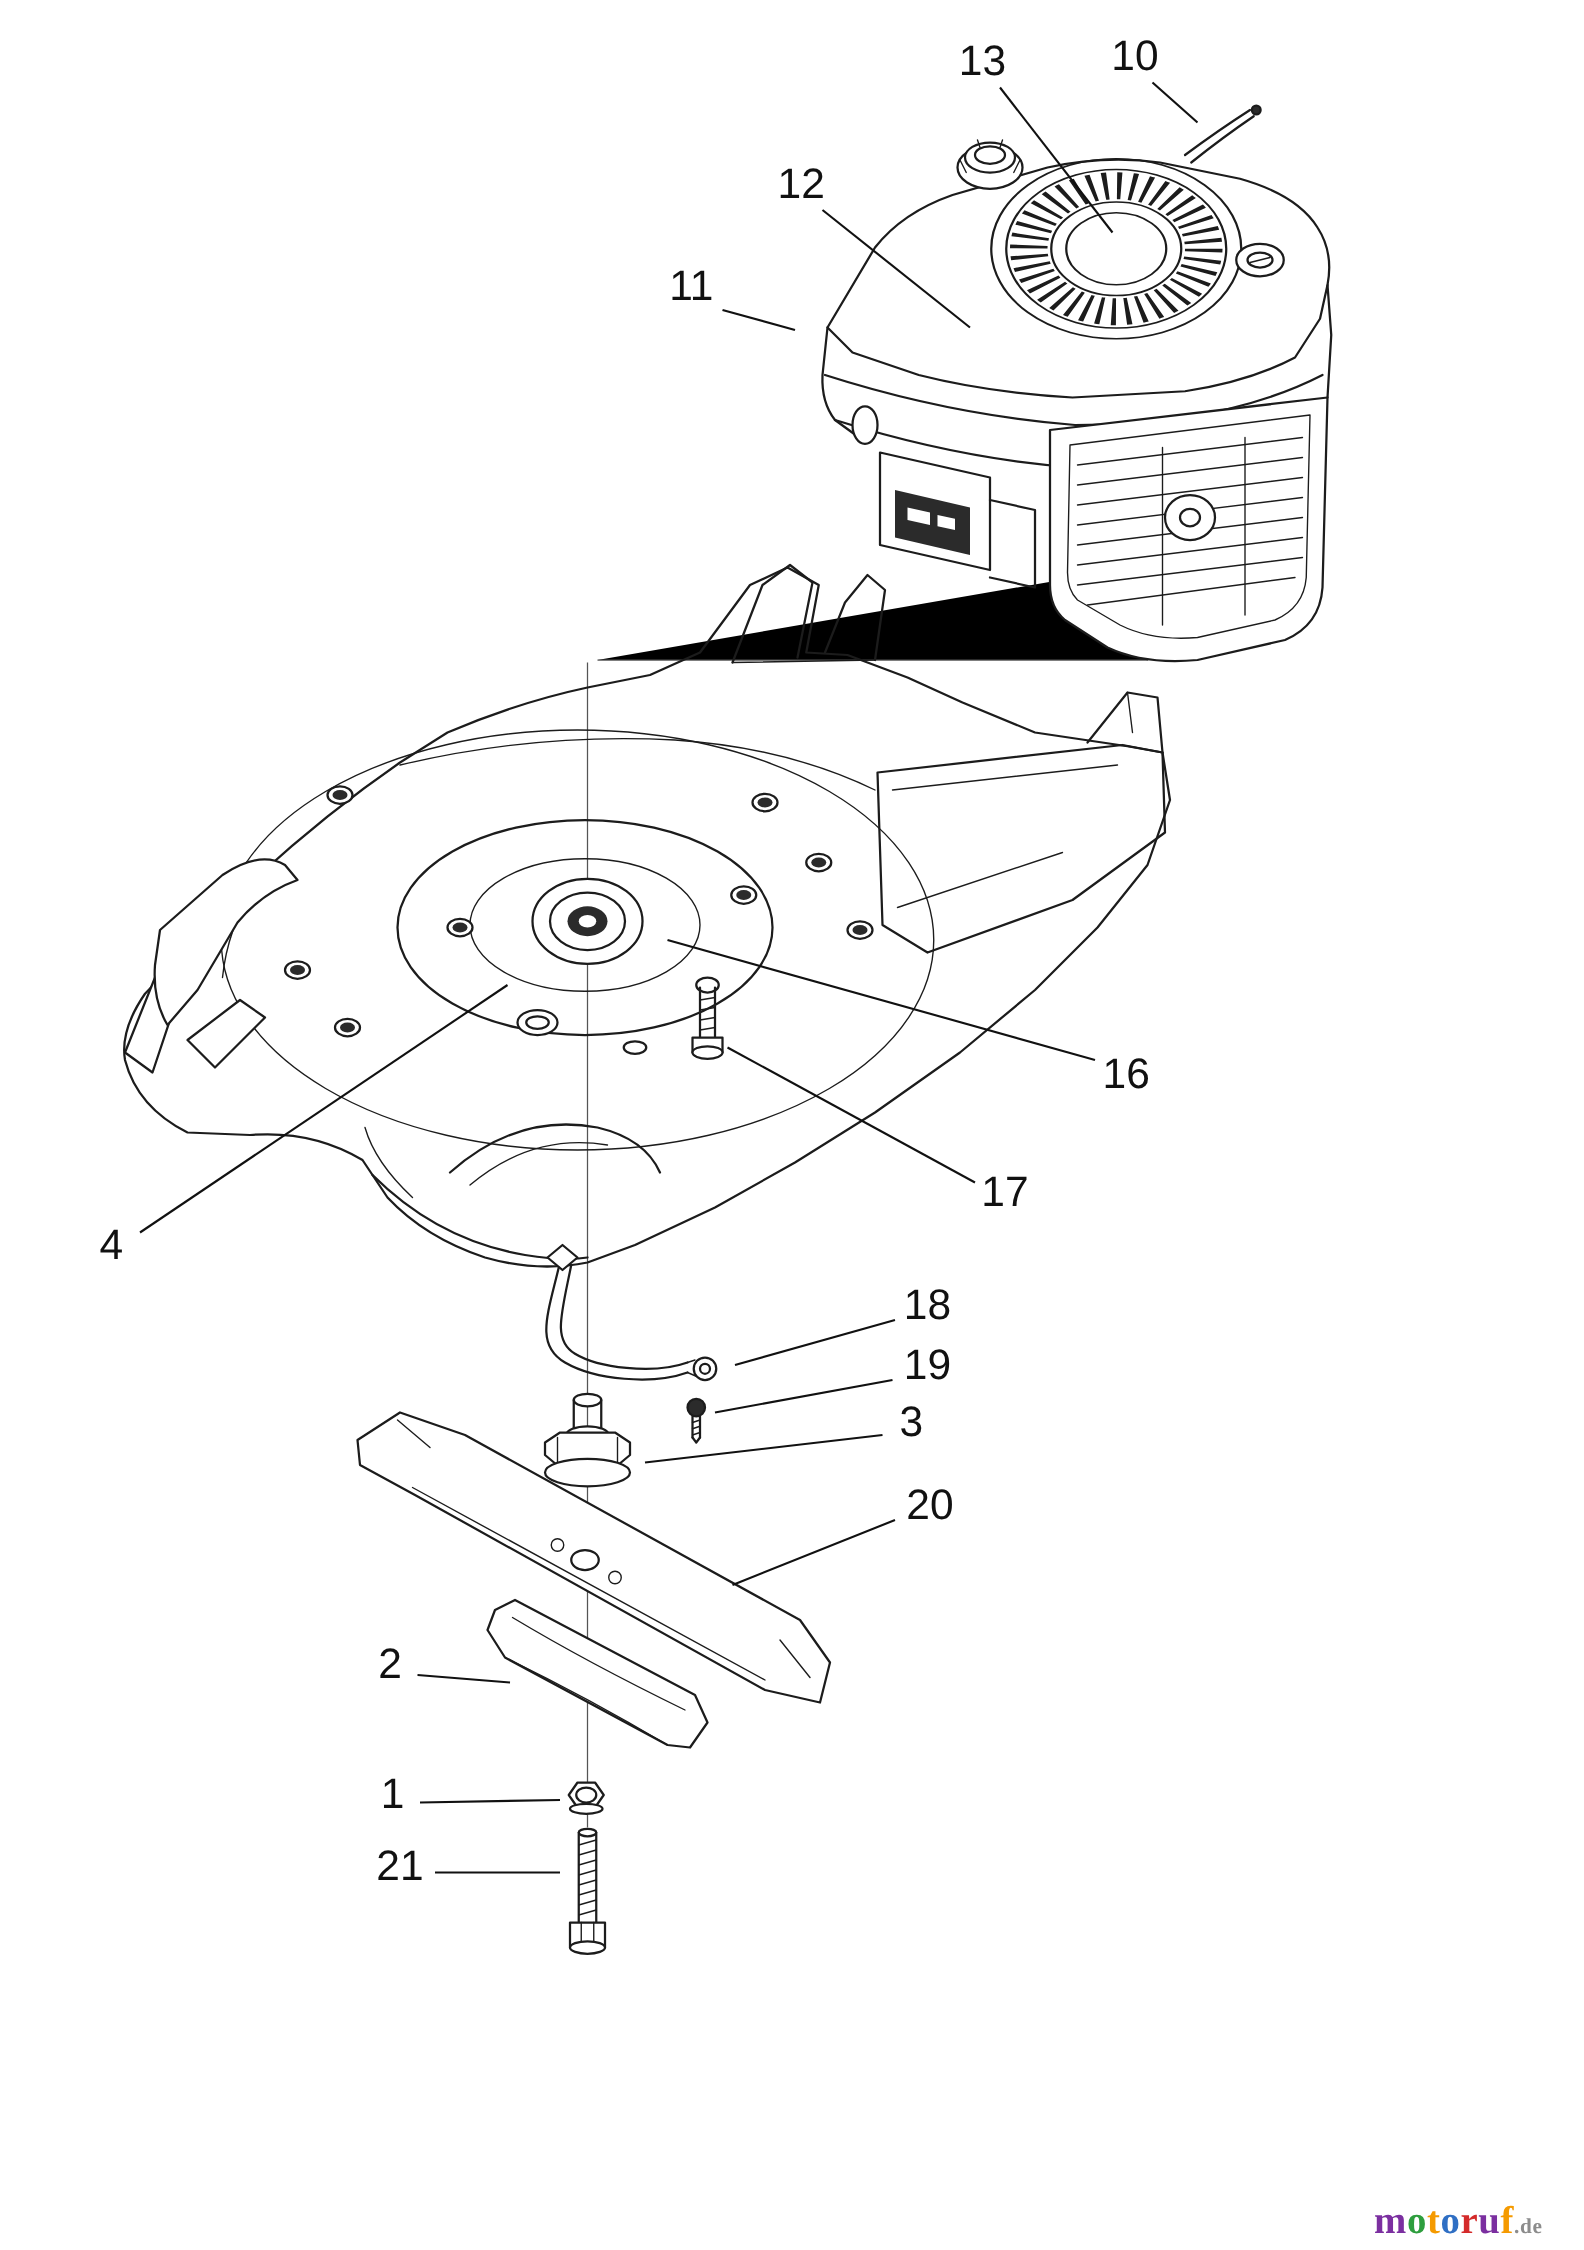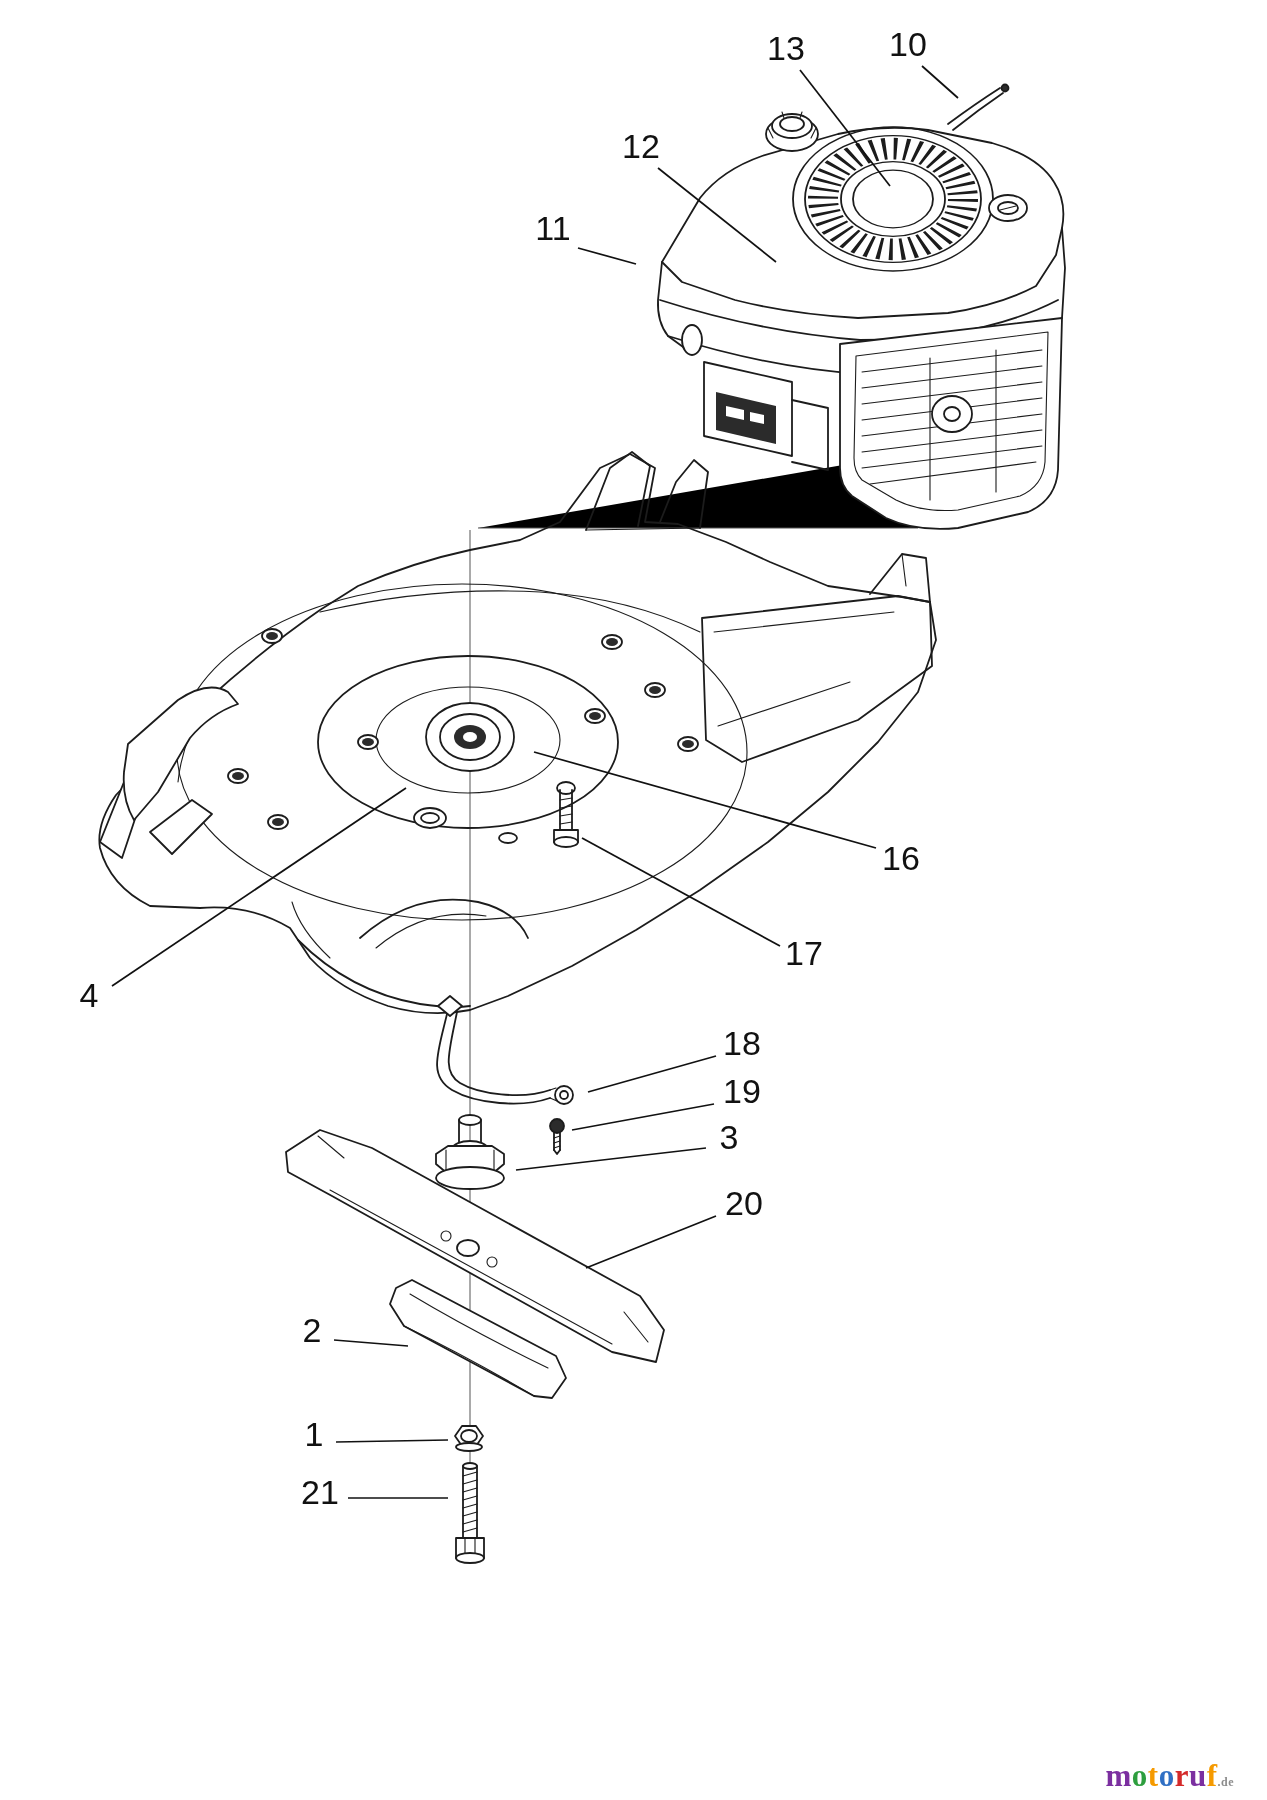--- a/index.html
+++ b/index.html
@@ -25,21 +25,21 @@
   .watermark{
     position:absolute;
     right:18px;bottom:6px;
     font-family:"Liberation Serif",serif;
     font-weight:bold;
     font-size:31px;
     letter-spacing:0.5px;
     text-decoration:none;
     cursor:pointer;
   }
-  .watermark .suffix{font-size:12px;font-weight:bold;font-family:Liberation Serif, serif;}
+  .watermark .suffix{font-size:17px;font-weight:bold;font-family:Liberation Serif, serif;}
 </style>
 </head>
 <body>
 
 <div class="canvas">
 
 <svg width="1267" height="1800" viewBox="0 0 1267 1800">
 
   <g>
     <path class="axis" d="M470,530 L470,1462"></path>

